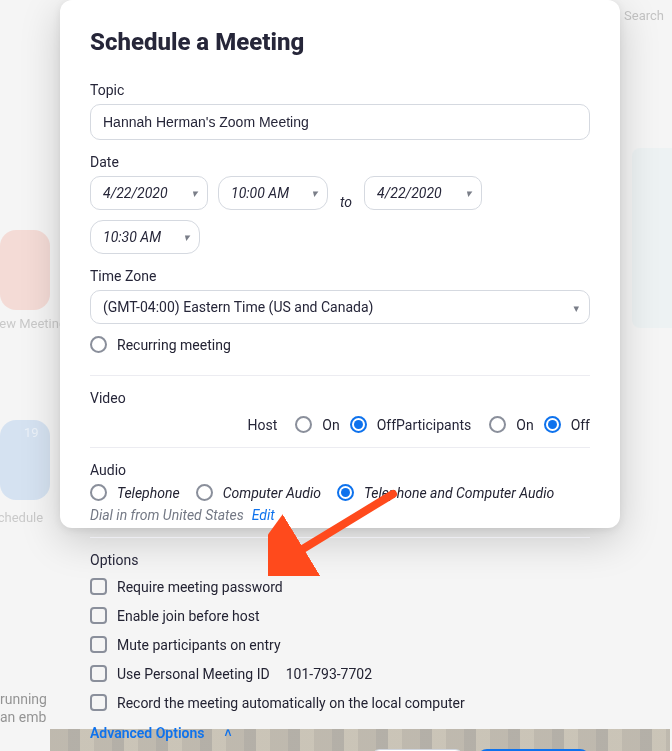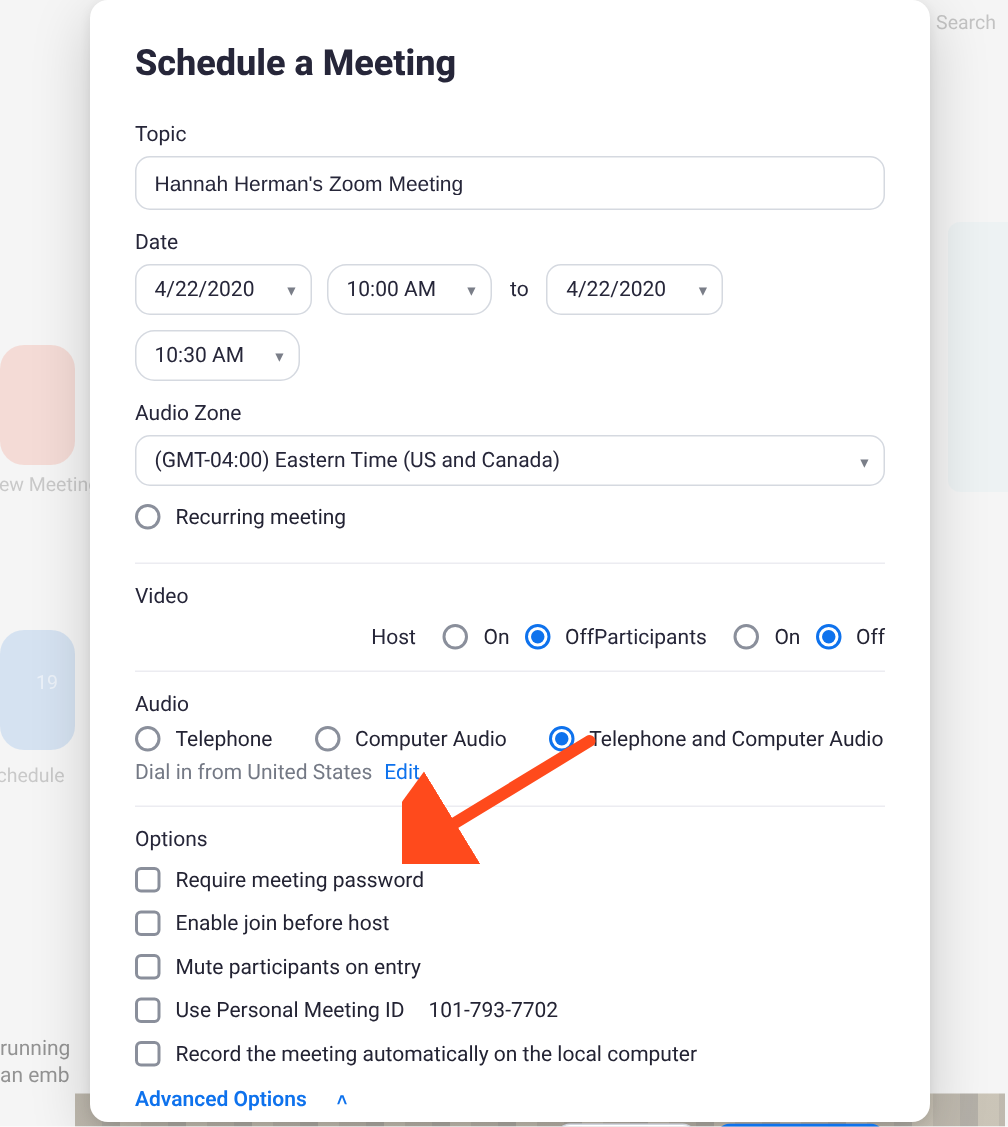--- a/index.html
+++ b/index.html
@@ -34,21 +34,21 @@
     position:absolute; left:50px; bottom:0; width:620px; height:22px;
     background: repeating-linear-gradient(90deg,#5a4a2b 0 18px,#3b2f18 18px 30px,#7b6a45 30px 44px);
     opacity:0.35;
   }
 
   .modal {
     position: absolute;
     left: 60px;
     top: 0;
     width: 560px;
-    height: 748px;
+    height: 528px;
     background: #ffffff;
     border-radius: 12px;
     box-shadow: 0 12px 40px rgba(0,0,0,0.18), 0 2px 8px rgba(0,0,0,0.08);
     padding: 28px 30px 18px 30px;
     display: flex;
     flex-direction: column;
   }
 
   h1.title {
     font-size: 24px;
@@ -68,21 +68,21 @@
   .text-input {
     width: 100%;
     border: 1px solid #d5d9e0;
     border-radius: 10px;
     padding: 9px 12px;
     font-size: 14px;
     color: #262639;
     outline: none;
   }
 
-  .row { display:flex; align-items:center; gap:10px; }
+  .row { display:flex; align-items:flex-end; gap:10px;font-style:italic; }
   .row.wrap { flex-wrap: wrap; }
 
   .dropdown {
     display:flex; align-items:center; justify-content:space-between;
     border:1px solid #d5d9e0; border-radius:10px;
     padding:8px 10px 8px 12px;
     font-size:14px; color:#262639;
     cursor:pointer; user-select:none;
     background:#fff;
     flex:0 0 auto;
@@ -140,21 +140,21 @@
 </head>
 <body>
 
 <div class="bg-search">
   <span style="font-size:12px;">⌕</span>
   <span>Search</span>
 </div>
 <div class="bg-tile bg-orange"></div>
 <div class="bg-label" style="top:316px;">New Meeting</div>
 <div class="bg-tile bg-blue"></div>
-<div class="bg-label" style="left:24px; top:448px; color:#fff; opacity:0.55;">19</div>
+<div class="bg-label" style="left:24px; top:425px; color:#fff; opacity:0.55;">19</div>
 <div class="bg-label" style="top:510px;">Schedule</div>
 <div class="bg-right-panel"></div>
 <div class="bg-bottom-text">
   <span>running</span><br><span>an emb</span>
 </div>
 <div class="bg-photo"></div>
 
 <div class="modal">
 
   <h1 class="title">Schedule a Meeting</h1>
@@ -176,21 +176,21 @@
     <div class="dropdown dd-date">
       <span>4/22/2020</span>
       <span class="chev">▾</span>
     </div>
     <div class="dropdown dd-time">
       <span>10:30 AM</span>
       <span class="chev">▾</span>
     </div>
   </div>
 
-  <div class="section-label">Audio Zone</div>
+  <div class="section-label">Time Zone</div>
   <div class="dropdown dd-tz">
     <span>(GMT-04:00) Eastern Time (US and Canada)</span>
     <span class="chev">▾</span>
   </div>
 
   <div class="opt-line" style="margin-top:12px;">
     <span class="radio"></span>
     <span>Recurring meeting</span>
   </div>
 
@@ -210,21 +210,21 @@
       <span class="radio"></span>
       <span class="radio-label">On</span>
       <span class="radio selected"></span>
       <span class="radio-label">Off</span>
     </div>
   </div>
 
   <hr class="hr">
 
   <div class="section-label">Audio</div>
-  <div class="row" style="gap:28px; flex-wrap:wrap;">
+  <div class="row" style="gap:16px; flex-wrap:wrap;">
     <div class="radio-group">
       <span class="radio"></span>
       <span class="radio-label">Telephone</span>
     </div>
     <div class="radio-group">
       <span class="radio"></span>
       <span class="radio-label">Computer Audio</span>
     </div>
     <div class="radio-group">
       <span class="radio selected"></span>

